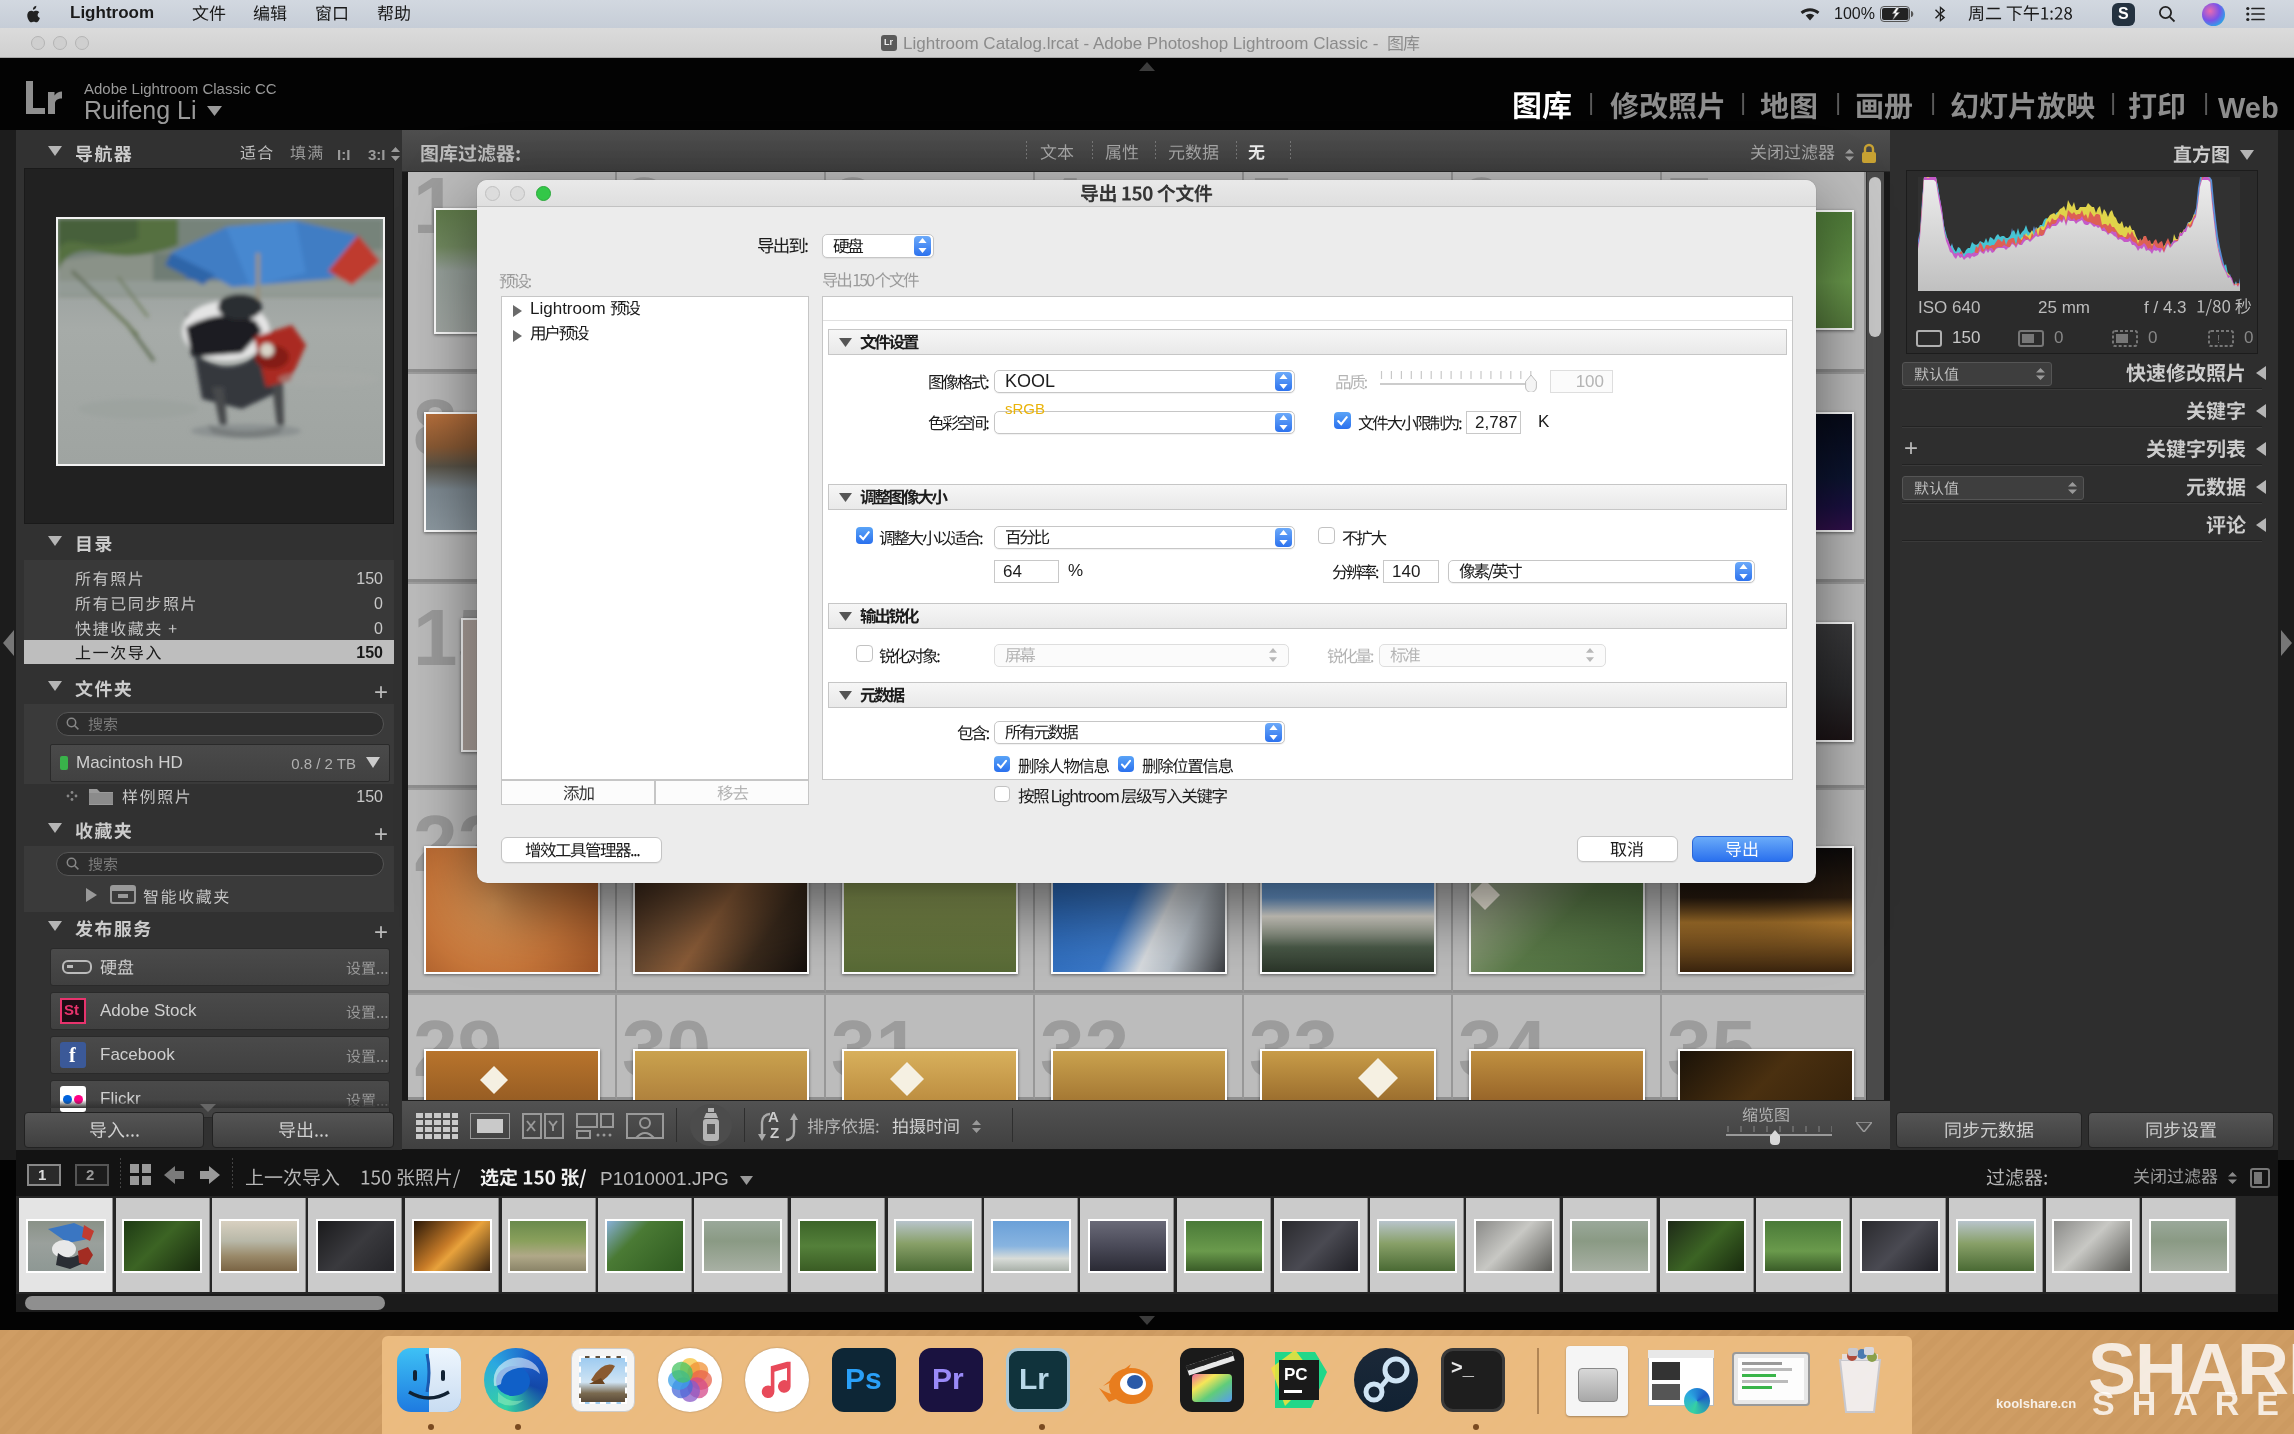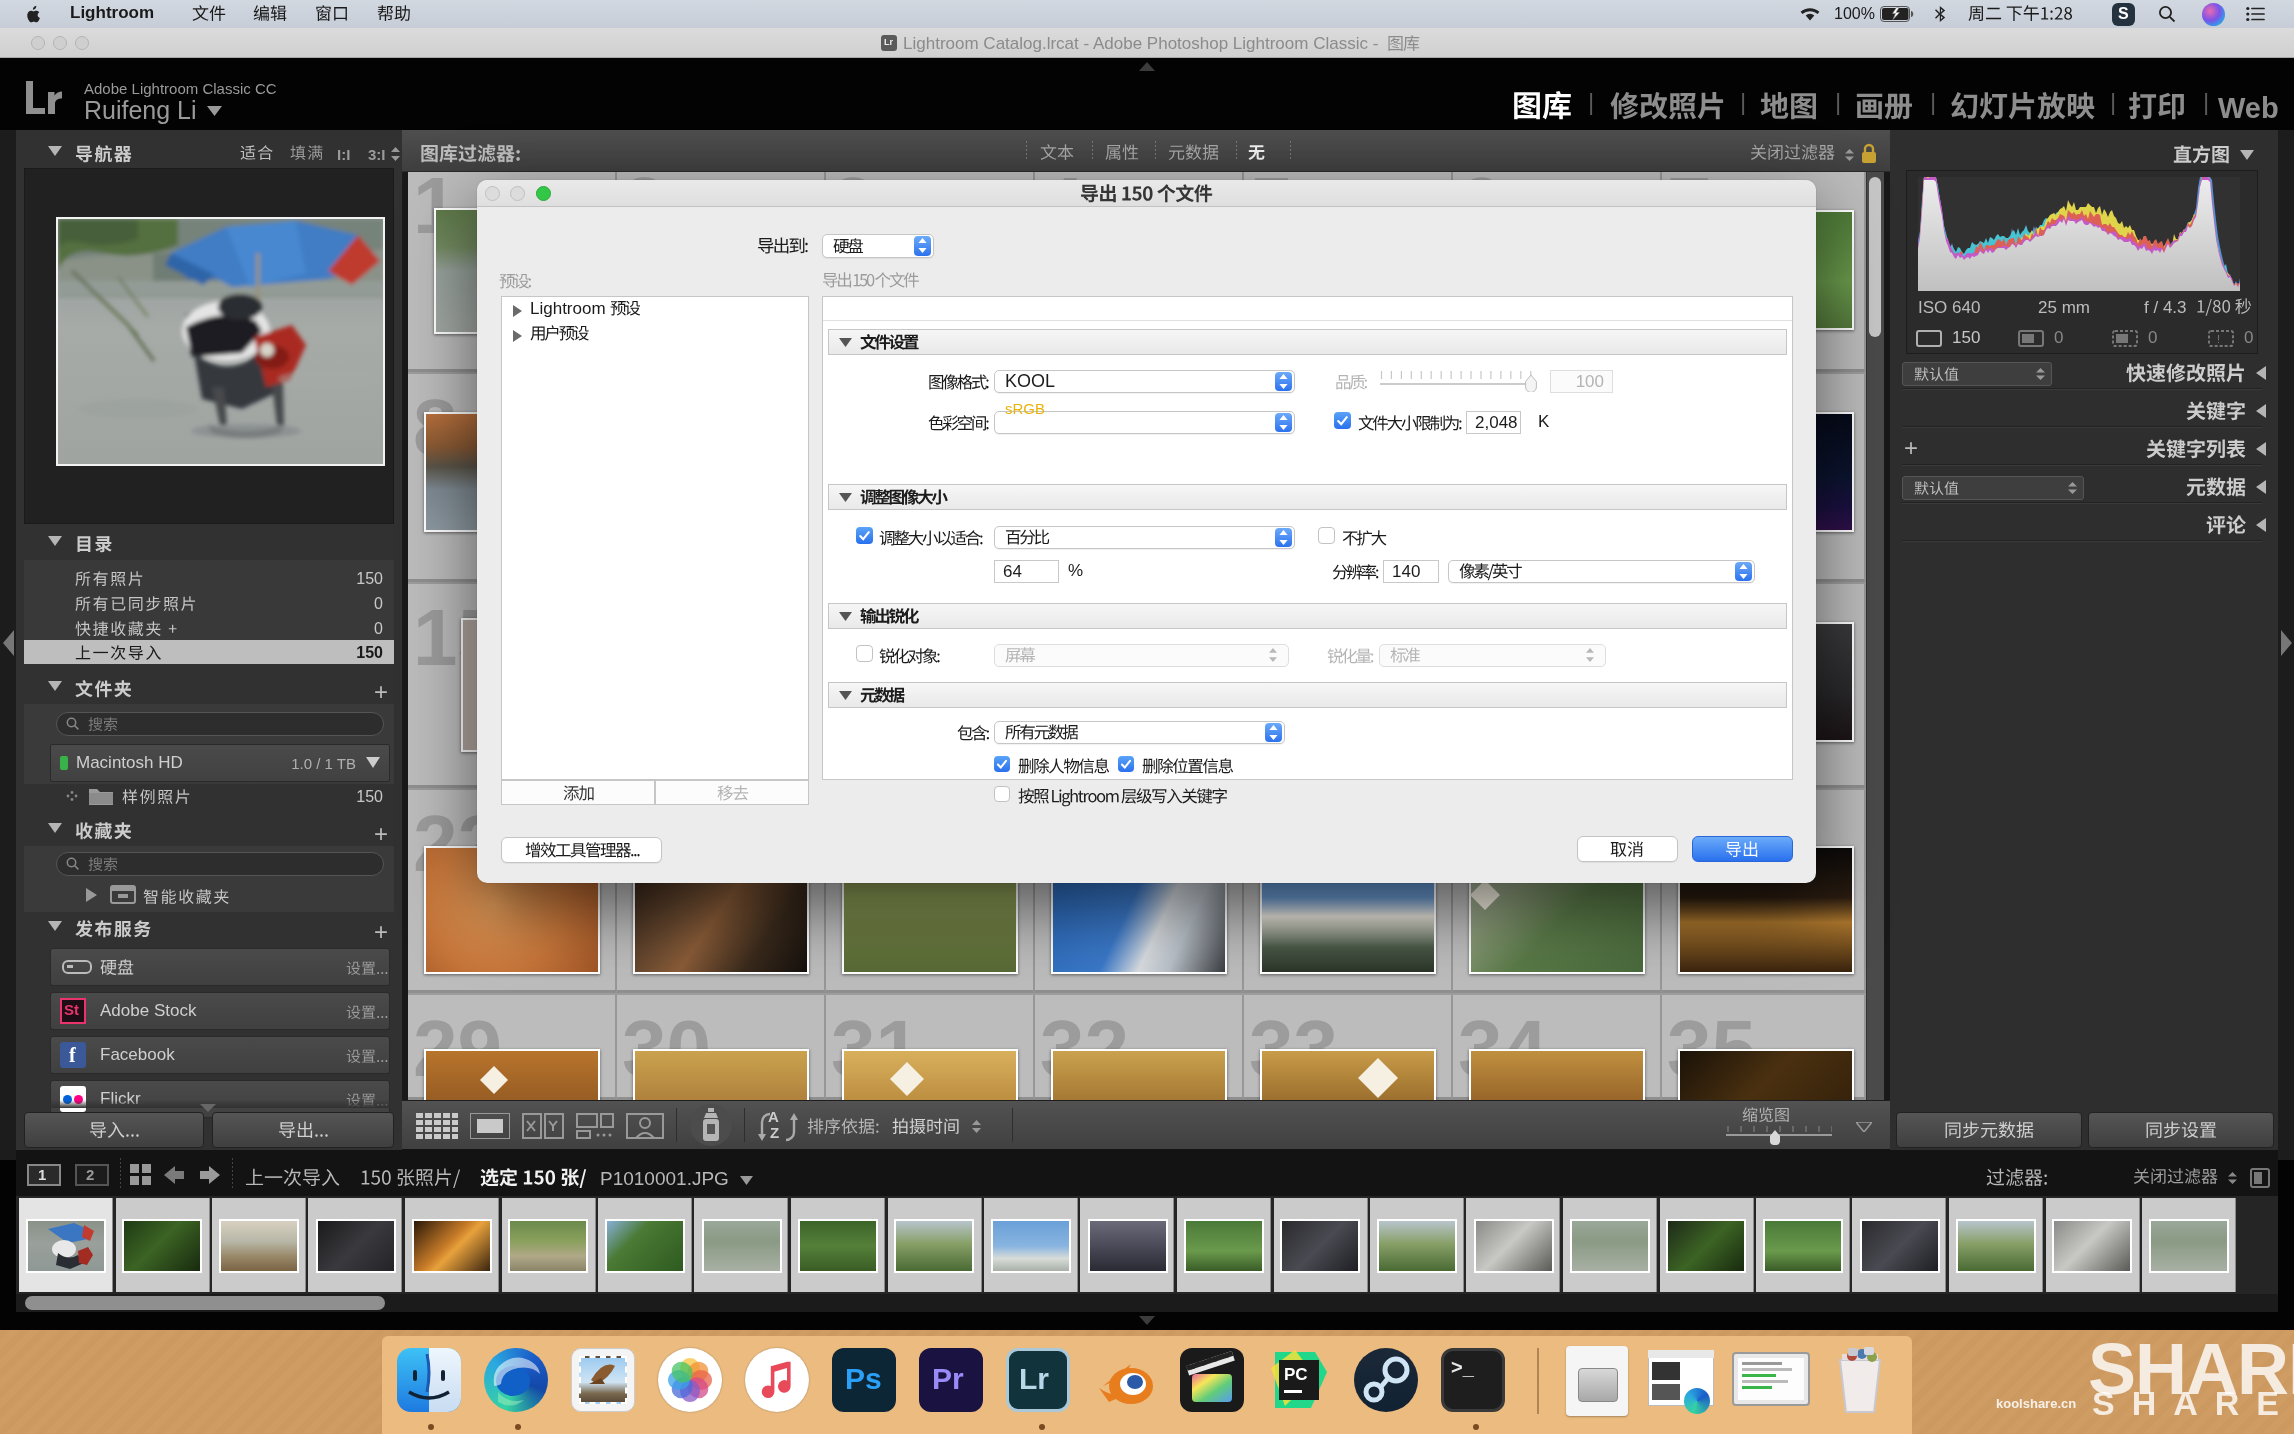--- a/index.html
+++ b/index.html
@@ -303,21 +303,21 @@
   </svg>
 <svg style="position:absolute;left:88.0px;top:716.2px;overflow:visible" width="32" height="18">
     <g transform="translate(0 13.8)" fill="#7d7d7d">
       <use href="#q64" transform="translate(0.0 0) scale(0.0150 -0.0150)"></use>
       <use href="#q65" transform="translate(15.0 0) scale(0.0150 -0.0150)"></use>
     </g>
   </svg>
 <div style="position:absolute;left:50px;top:744px;width:340px;height:38px;background:linear-gradient(180deg,#4a4a4a,#414141);border:1px solid #2a2a2a;border-radius:2px;"></div>
 <div style="position:absolute;left:60px;top:756px;width:8px;height:14px;background:#39b24a;border-radius:2px;"></div>
 <span style="position:absolute;left:76px;top:753px;font-family:'Liberation Sans',sans-serif;font-size:17px;font-weight:400;color:#cfcfcf;letter-spacing:0px;white-space:nowrap;">Macintosh HD</span>
-<span style="position:absolute;left:356px;top:755px;font-family:'Liberation Sans',sans-serif;font-size:15px;font-weight:400;color:#b0b0b0;letter-spacing:0px;white-space:nowrap;transform:translateX(-100%);">1.0 / 1 TB</span>
+<span style="position:absolute;left:356px;top:755px;font-family:'Liberation Sans',sans-serif;font-size:15px;font-weight:400;color:#b0b0b0;letter-spacing:0px;white-space:nowrap;transform:translateX(-100%);">0.8 / 2 TB</span>
 <svg class="abs" style="left:366px;top:757px" width="14" height="11" viewBox="0 0 14 11">
     <path d="M0 0h14L7 11z" fill="#ccc"></path>
   </svg>
 <svg class="abs" style="left:66px;top:790px" width="12" height="12" viewBox="0 0 12 12">
     <g fill="#888">
       <circle cx="2" cy="6" r="1.4"></circle>
       <circle cx="6" cy="2.5" r="1.4"></circle>
       <circle cx="6" cy="9.5" r="1.4"></circle>
       <circle cx="10" cy="6" r="1.4"></circle>
     </g>
@@ -1403,21 +1403,21 @@
       <use href="#q1" transform="translate(14.3 0) scale(0.0165 -0.0165)"></use>
       <use href="#q157" transform="translate(28.6 0) scale(0.0165 -0.0165)"></use>
       <use href="#q158" transform="translate(42.9 0) scale(0.0165 -0.0165)"></use>
       <use href="#q159" transform="translate(57.2 0) scale(0.0165 -0.0165)"></use>
       <use href="#q160" transform="translate(71.5 0) scale(0.0165 -0.0165)"></use>
       <use href="#q161" transform="translate(85.8 0) scale(0.0165 -0.0165)"></use>
       <use href="#q14" transform="translate(100.1 0) scale(0.0165 -0.0165)"></use>
     </g>
   </svg>
 <div style="position:absolute;left:1466px;top:411px;width:55px;height:23px;background:#fff;border:1px solid #c8c8c8;"></div>
-<span style="position:absolute;left:1475px;top:413px;font-family:'Liberation Sans',sans-serif;font-size:17px;font-weight:400;color:#1c1c1c;letter-spacing:0px;white-space:nowrap;">2,048</span>
+<span style="position:absolute;left:1475px;top:413px;font-family:'Liberation Sans',sans-serif;font-size:17px;font-weight:400;color:#1c1c1c;letter-spacing:0px;white-space:nowrap;">2,787</span>
 <span style="position:absolute;left:1538px;top:412px;font-family:'Liberation Sans',sans-serif;font-size:17px;font-weight:400;color:#1c1c1c;letter-spacing:0px;white-space:nowrap;">K</span>
 <div style="position:absolute;left:828px;top:484px;width:959px;height:26px;background:linear-gradient(180deg,#f6f6f6,#e9e9e9);border:1px solid #c6c6c6;"></div>
 <svg class="abs" style="left:839px;top:493px" width="13" height="9" viewBox="0 0 13 9">
     <path d="M0 0h13L6.5 9z" fill="#555"></path>
   </svg>
 <svg style="position:absolute;left:860.0px;top:487.8px;overflow:visible" width="87" height="19">
     <g transform="translate(0 15.2)" fill="#1c1c1c">
       <use href="#q162" transform="translate(0.0 0) scale(0.0165 -0.0165)"></use>
       <use href="#q163" transform="translate(14.3 0) scale(0.0165 -0.0165)"></use>
       <use href="#q19" transform="translate(28.6 0) scale(0.0165 -0.0165)"></use>

